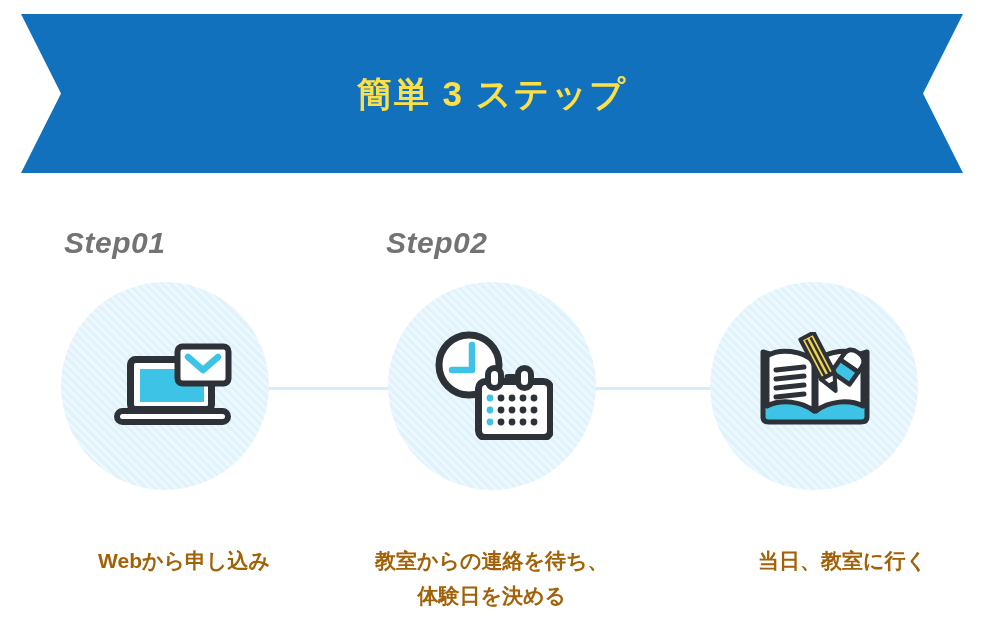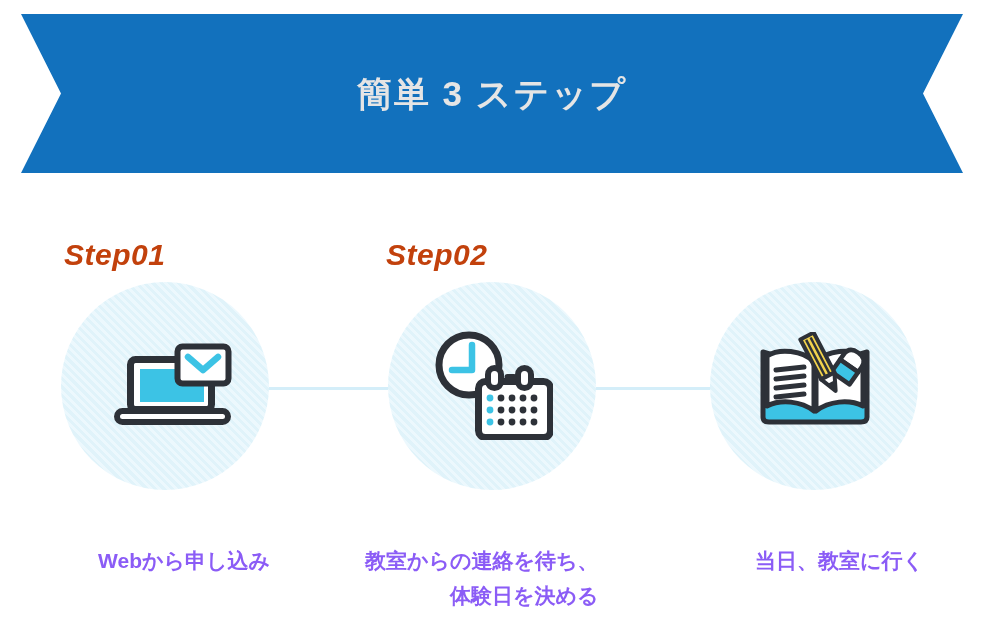--- a/index.html
+++ b/index.html
@@ -6,51 +6,51 @@
   .canvas{
     position:relative;width:989px;height:631px;background:#ffffff;overflow:hidden;
     font-family:"Liberation Sans","DejaVu Sans",sans-serif;
   }
   
   .ribbon{
     position:absolute;left:21px;top:14px;width:942px;height:159px;
     background:#1271bd;
     clip-path:polygon(0 0,100% 0,calc(100% - 40px) 50%,100% 100%,0 100%,40px 50%);
     display:flex;flex-direction:row;align-items:center;justify-content:center;
-    color:#e5e5e5;
+    color:#fde047;
   }
   .ribbon-line{font-size:35px;font-weight:bold;line-height:52px;letter-spacing:2px;}
   
   .step-label{
-    position:absolute;top:238px;font-size:30px;font-weight:bold;font-style:italic;
-    color:#c2410c;letter-spacing:.5px;line-height:34px;
+    position:absolute;top:226px;font-size:30px;font-weight:bold;font-style:italic;
+    color:#737373;letter-spacing:.5px;line-height:34px;
   }
   .sl1{left:64px}.sl2{left:386px}.sl3{left:708px}
   
   .circle{
     position:absolute;top:282px;width:208px;height:208px;border-radius:50%;
     background:repeating-linear-gradient(45deg,#e0f3fa 0 3px,#ecf8fd 3px 6px);
   }
   .c1{left:61px}.c2{left:388px}.c3{left:710px}
   
   .connector{position:absolute;top:387px;height:3px;background:#d4eef9;}
   .conn1{left:266px;width:123px}.conn2{left:594px;width:117px}
   
   .icon{position:absolute;}
   .icon1{left:114px;top:343px;width:118px;height:84px}
   .icon2{left:435px;top:330px;width:118px;height:110px}
   .icon3{left:753px;top:332px;width:124px;height:96px}
   
   .caption{
-    position:absolute;top:543px;font-size:21px;font-weight:bold;color:#8b5cf6;
+    position:absolute;top:543px;font-size:21px;font-weight:bold;color:#a16207;
     line-height:35px;
   }
   .cap1{left:64px;width:240px;text-align:center;}
-  .cap2{left:365px;text-align:right;}
-  .cap3{left:731px;width:217px;text-align:center;}
+  .cap2{left:375px;text-align:center;}
+  .cap3{left:710px;width:217px;text-align:right;}
 </style>
 </head>
 <body>
 
 <div class="canvas">
 
   <div class="ribbon">
     <div class="ribbon-line">簡単 3 ステップ</div>
   </div>
 

